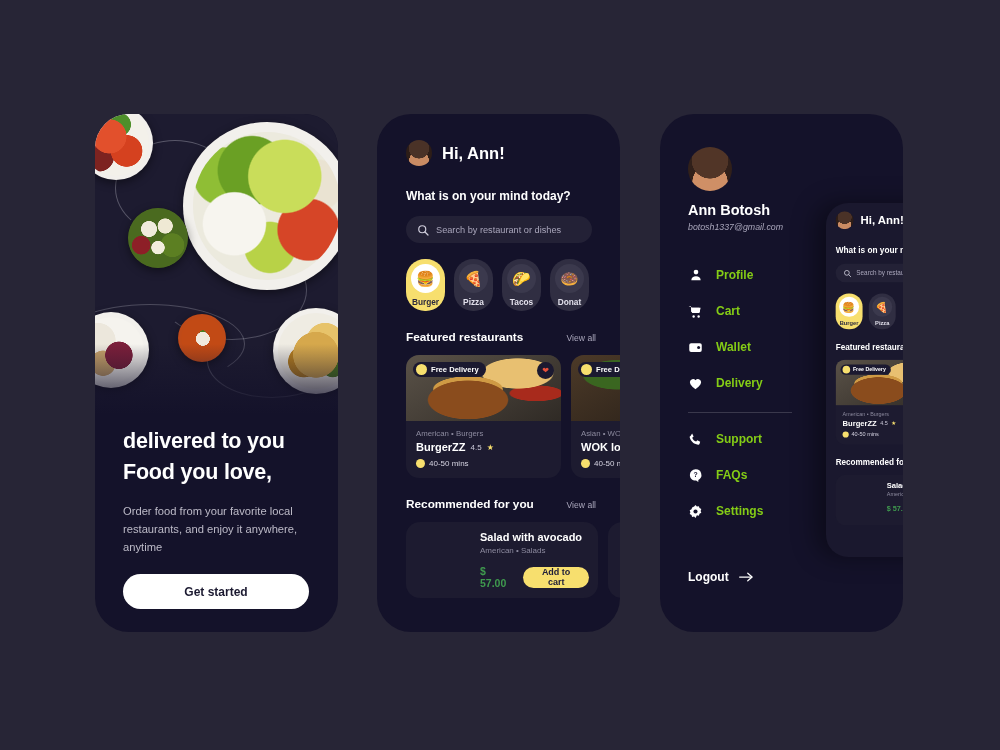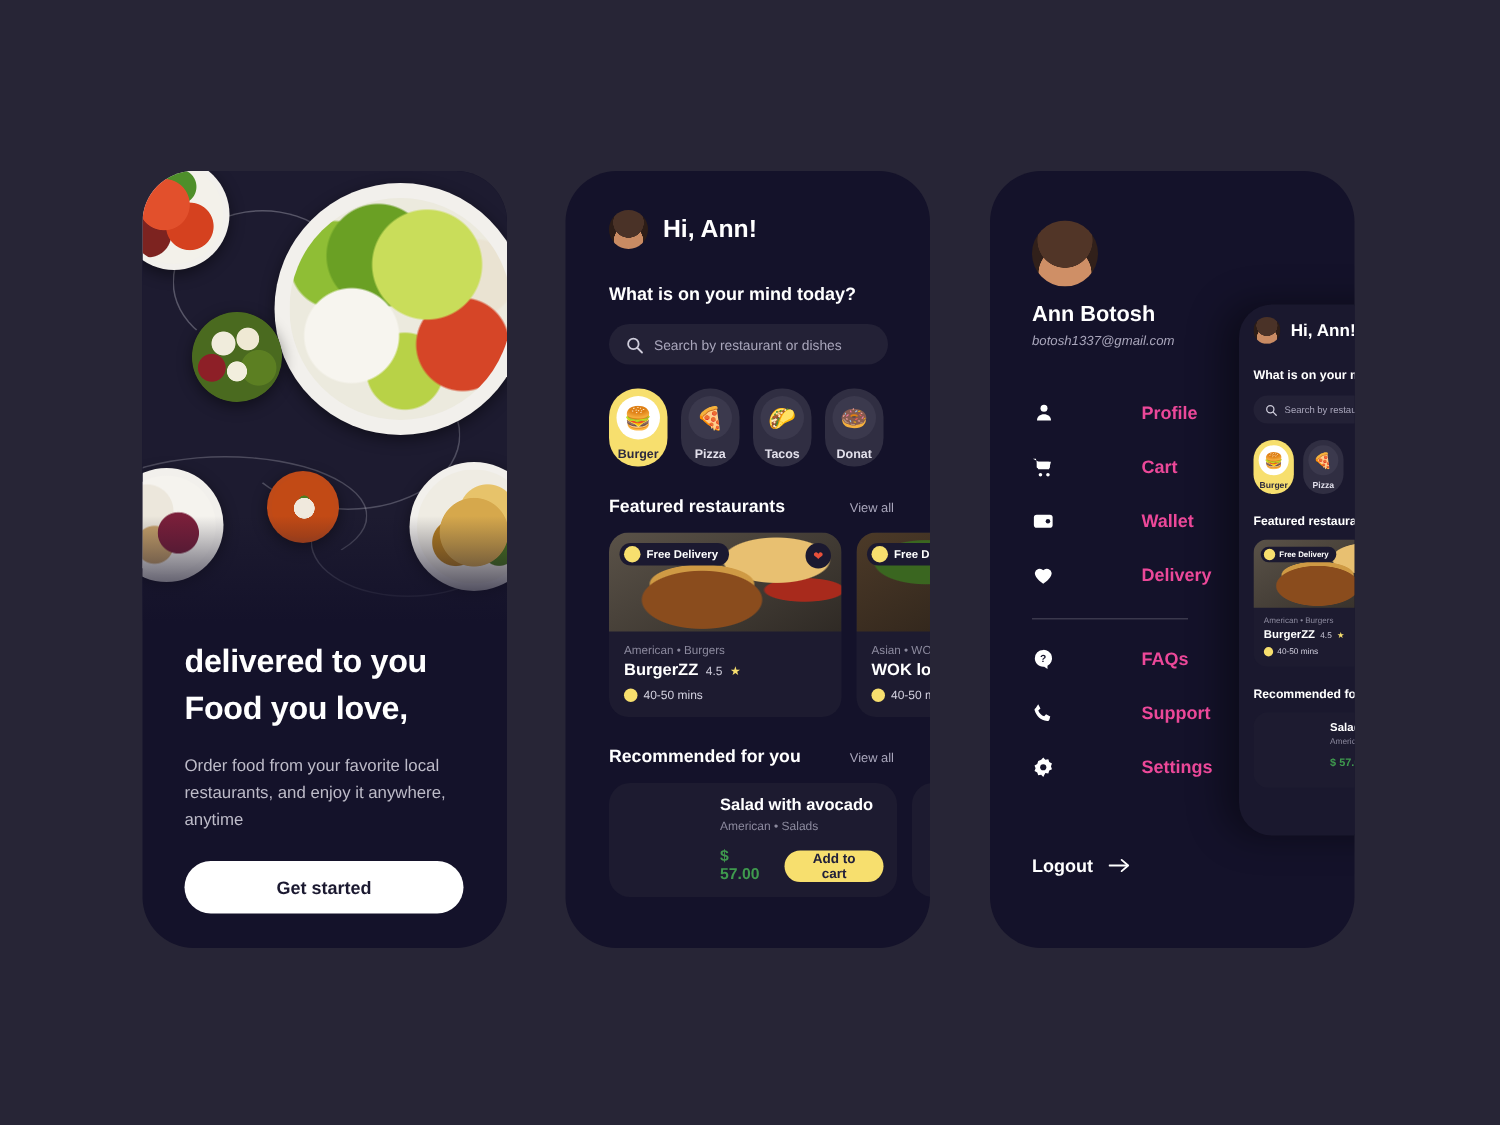--- a/index.html
+++ b/index.html
@@ -247,21 +247,21 @@
                 radial-gradient(circle at 50% 80%, #cf8f66 0 42%, transparent 43%),
                 #31201a;
   }
   .uname { color:#fff; font-size: 14.5px; font-weight: bold; margin-top: 11px; }
   .umail { color:#a9a6bb; font-size: 8.8px; margin-top: 4px; font-style: italic; }
   .menu { margin-top: 25px; }
   .mitem {
     display: flex; align-items: center; gap: 13px; height: 36px; cursor: pointer;
   }
   .mi-icon { width: 15px; display:flex; justify-content:center; color:#fff; }
-  .mi-label { color:#ec4899; font-size: 12px; font-weight: bold; margin-left: 45px; }
+  .mi-label { color:#84cc16; font-size: 12px; font-weight: bold; }
   .divider { width: 104px; height: 1px; background: #3a384c; margin: 11px 0 8px; }
   .logout {
     position:absolute; left: 28px; top: 456px; display:flex; align-items:center;
     gap: 10px; cursor:pointer; z-index: 3;
   }
   .logout span { color:#fff; font-size: 12px; font-weight: bold; }
 
   
   #mini {
     position: absolute; left: 166px; top: 89px; width: 120px; height: 354px;
@@ -479,33 +479,33 @@
             <span class="mi-label">Delivery</span>
           </div>
         </div>
 
         <div class="divider"></div>
 
         <div>
           <div class="mitem">
             <span class="mi-icon">
               <svg width="15" height="15" viewBox="0 0 24 24" fill="#fff">
+                <path d="M6.6 2.5 9 7l-2.3 2c1.1 3 3.3 5.2 6.3 6.3l2-2.3 4.5 2.4-1 3.4c-.3 1-1.3 1.6-2.3 1.4C8.6 19 5 15.4 2.8 8.8 2.5 7.8 3 6.8 4 6.4z"></path>
+              </svg>
+            </span>
+            <span class="mi-label">Support</span>
+          </div>
+          <div class="mitem">
+            <span class="mi-icon">
+              <svg width="15" height="15" viewBox="0 0 24 24" fill="#fff">
                 <path d="M12 2a9 9 0 0 0-9 9c0 4.9 4 9 9 9h1l3.5 2.4V19A9 9 0 0 0 12 2z"></path>
                 <text x="12" y="15" font-size="11" font-weight="bold" text-anchor="middle" fill="#14122a" font-family="Liberation Sans">?</text>
               </svg>
             </span>
             <span class="mi-label">FAQs</span>
-          </div>
-          <div class="mitem">
-            <span class="mi-icon">
-              <svg width="15" height="15" viewBox="0 0 24 24" fill="#fff">
-                <path d="M6.6 2.5 9 7l-2.3 2c1.1 3 3.3 5.2 6.3 6.3l2-2.3 4.5 2.4-1 3.4c-.3 1-1.3 1.6-2.3 1.4C8.6 19 5 15.4 2.8 8.8 2.5 7.8 3 6.8 4 6.4z"></path>
-              </svg>
-            </span>
-            <span class="mi-label">Support</span>
           </div>
           <div class="mitem">
             <span class="mi-icon">
               <svg width="15" height="15" viewBox="0 0 24 24" fill="#fff">
                 <path d="M12 1.5 14.2 4l3.2-.6 1 3.1 2.9 1.5-1.1 3 1.1 3-2.9 1.5-1 3.1-3.2-.6L12 22.5 9.8 20l-3.2.6-1-3.1L2.7 16l1.1-3-1.1-3 2.9-1.5 1-3.1L9.8 4z"></path>
                 <circle cx="12" cy="12" r="3.3" fill="#14122a"></circle>
               </svg>
             </span>
             <span class="mi-label">Settings</span>
           </div>

